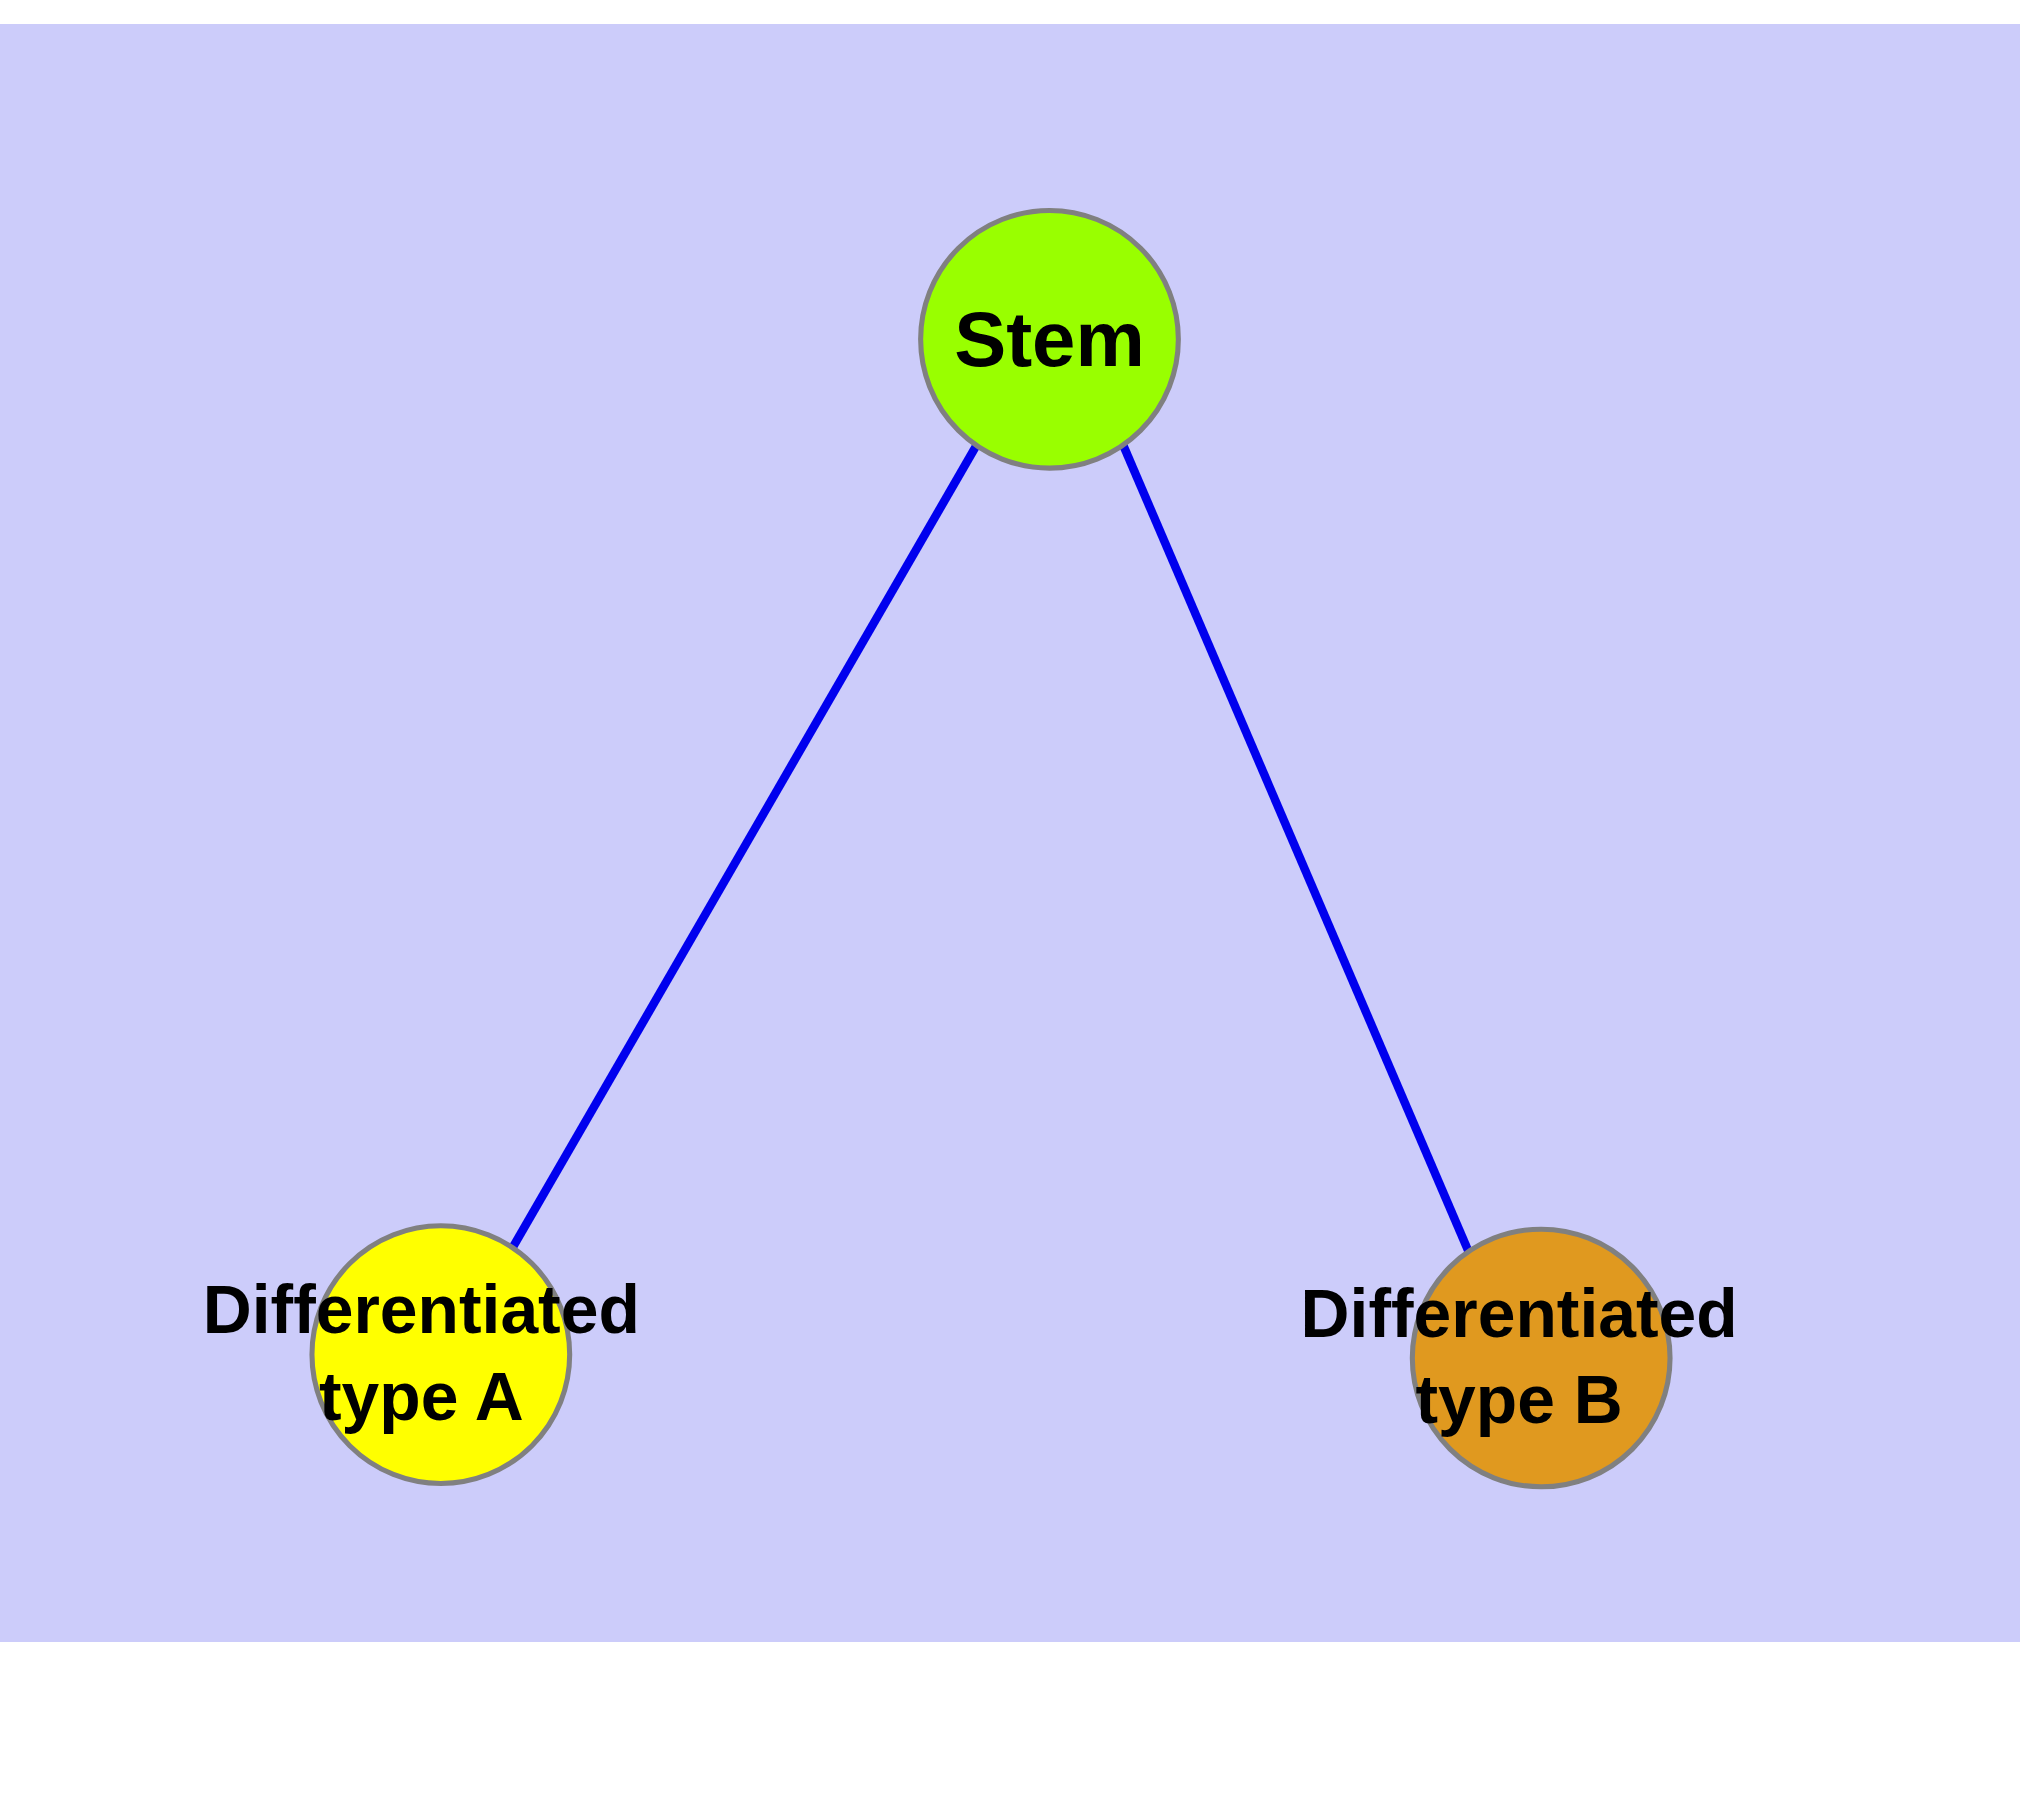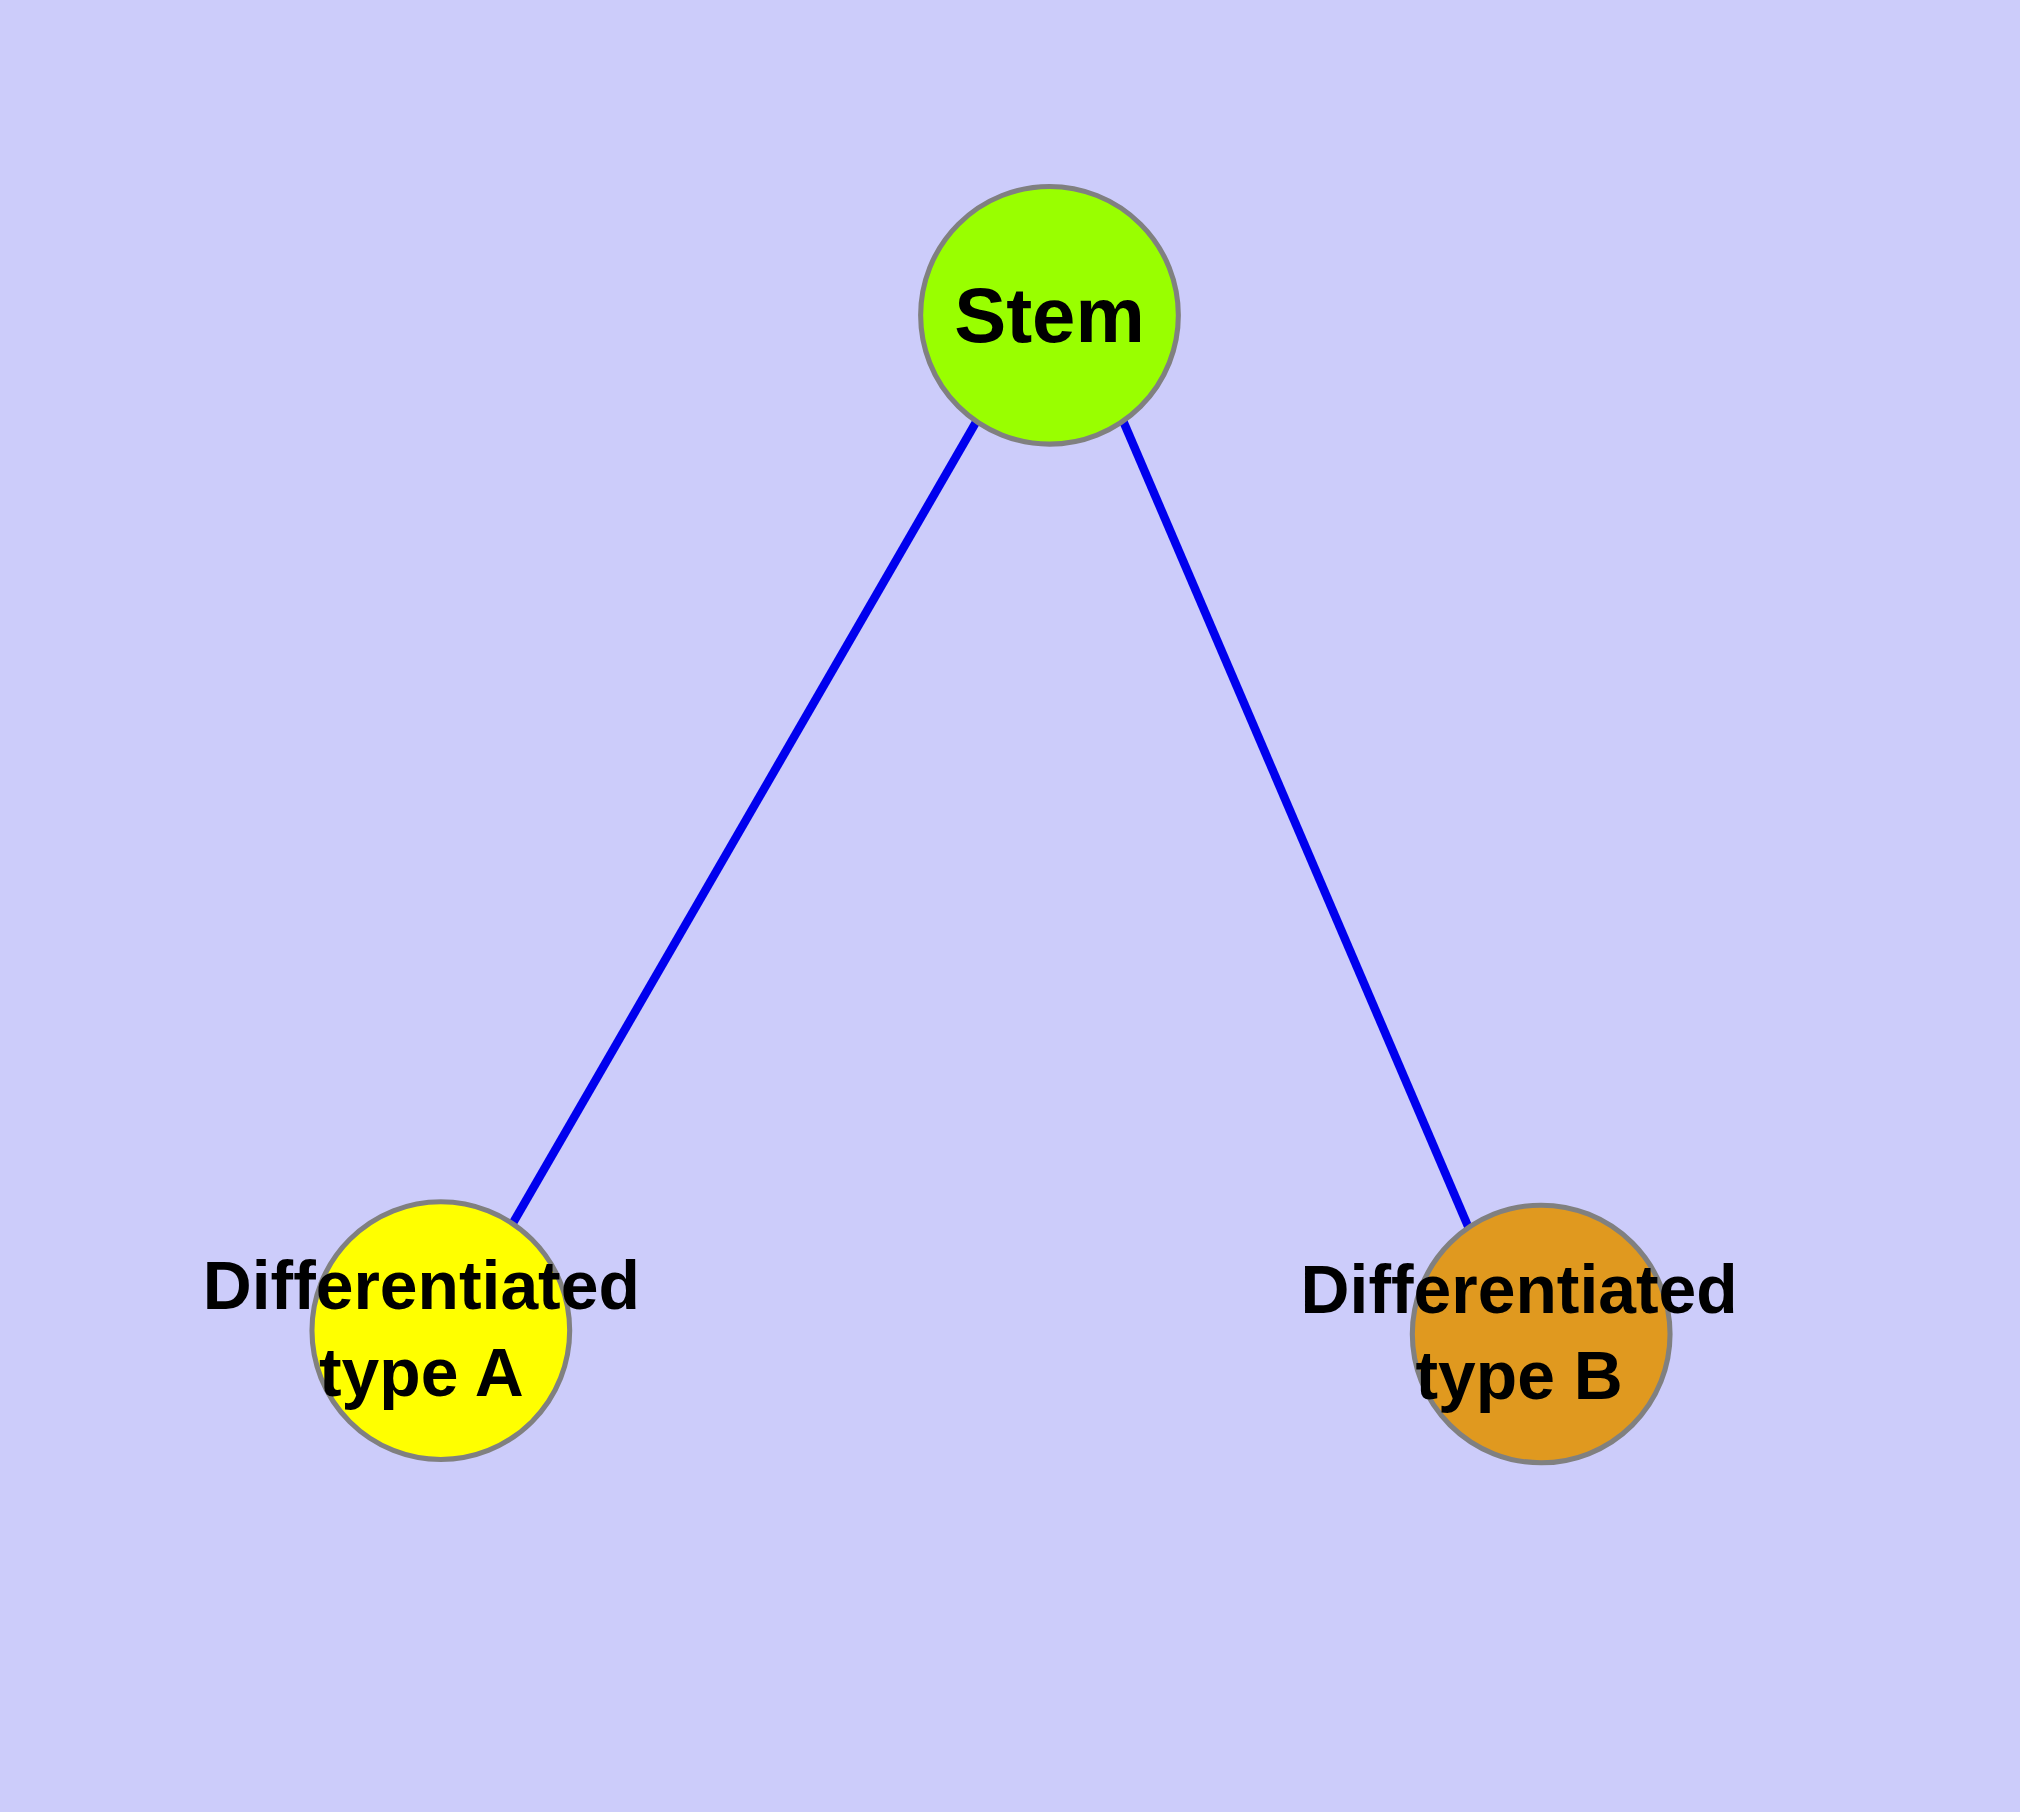--- a/index.html
+++ b/index.html
@@ -3,23 +3,24 @@
 <meta charset="utf-8">
 <style>
   html, body {
     margin: 0;
     padding: 0;
     background: #ffffff;
   }
   #canvas {
     position: relative;
     width: 2021px;
-    height: 1812px;
+    height: 1618px;
     overflow: hidden;
     font-family: "Liberation Sans", sans-serif;
+    margin-top: 24px;
   }
   #bg-rect {
     position: absolute;
     left: 0;
     top: 0;
     width: 100%;
     height: 100%;
   }
   #graph-svg {
     position: absolute;

